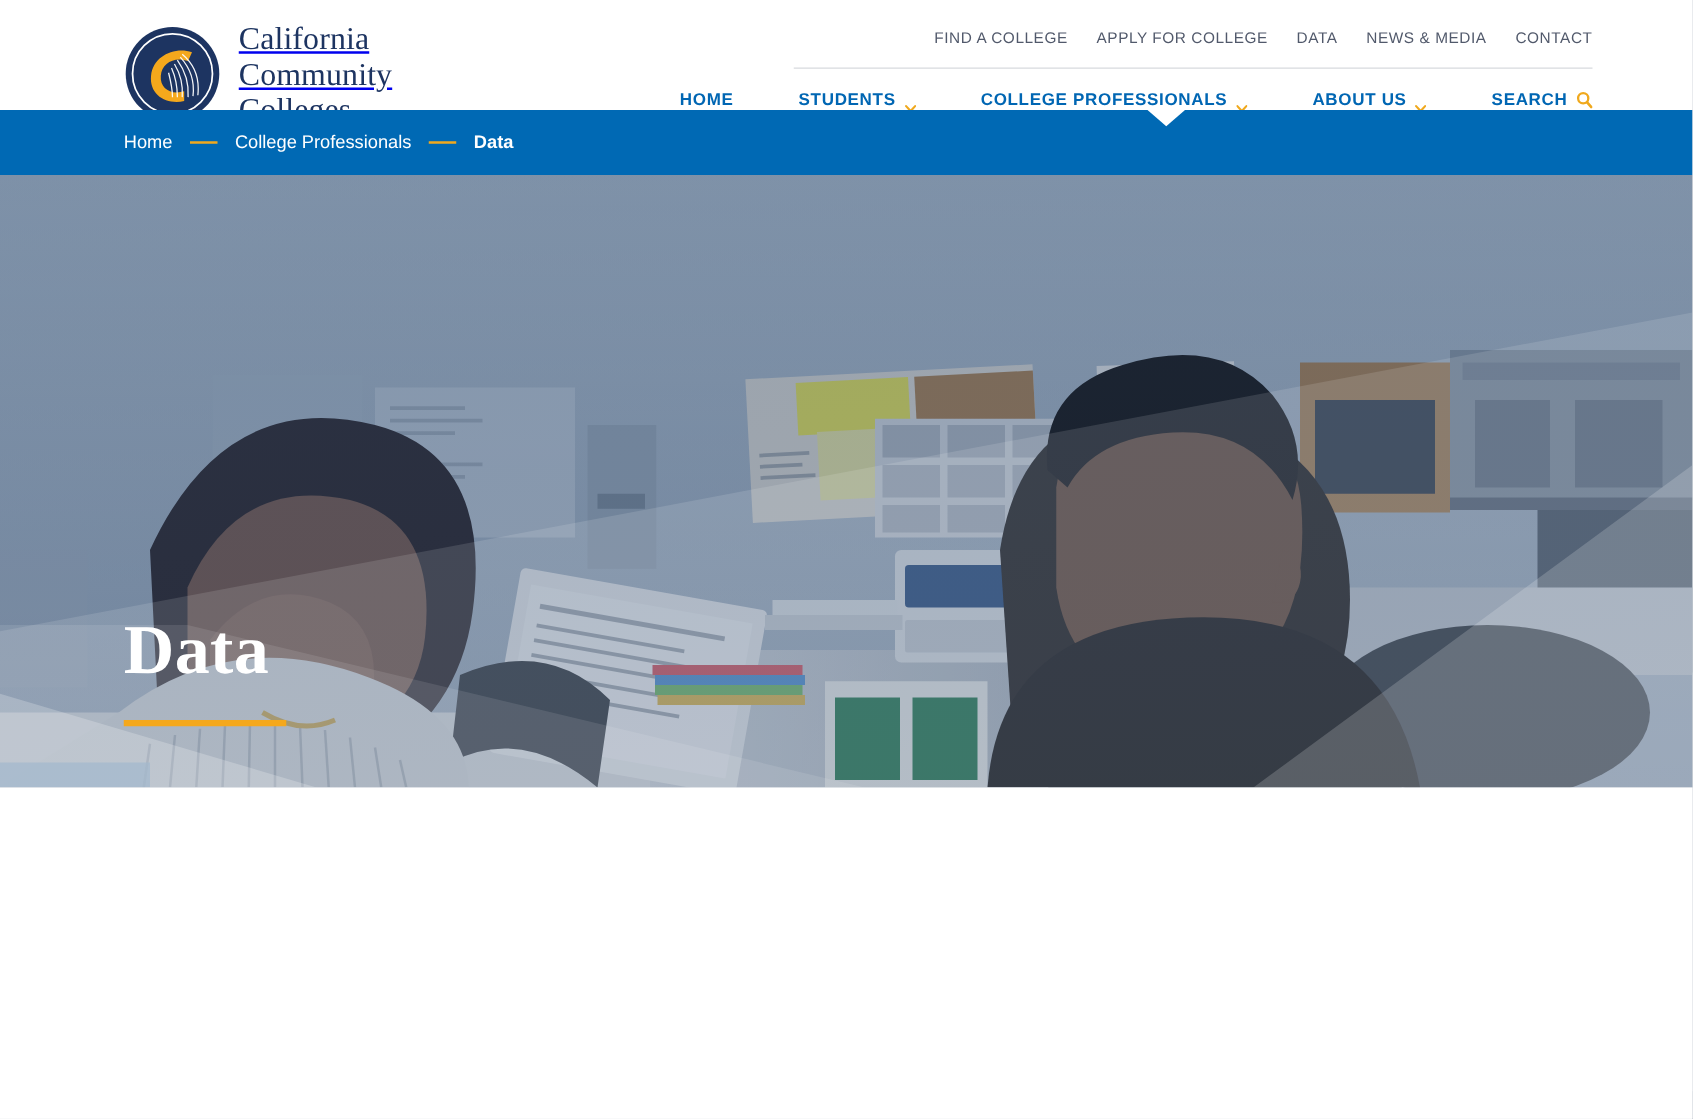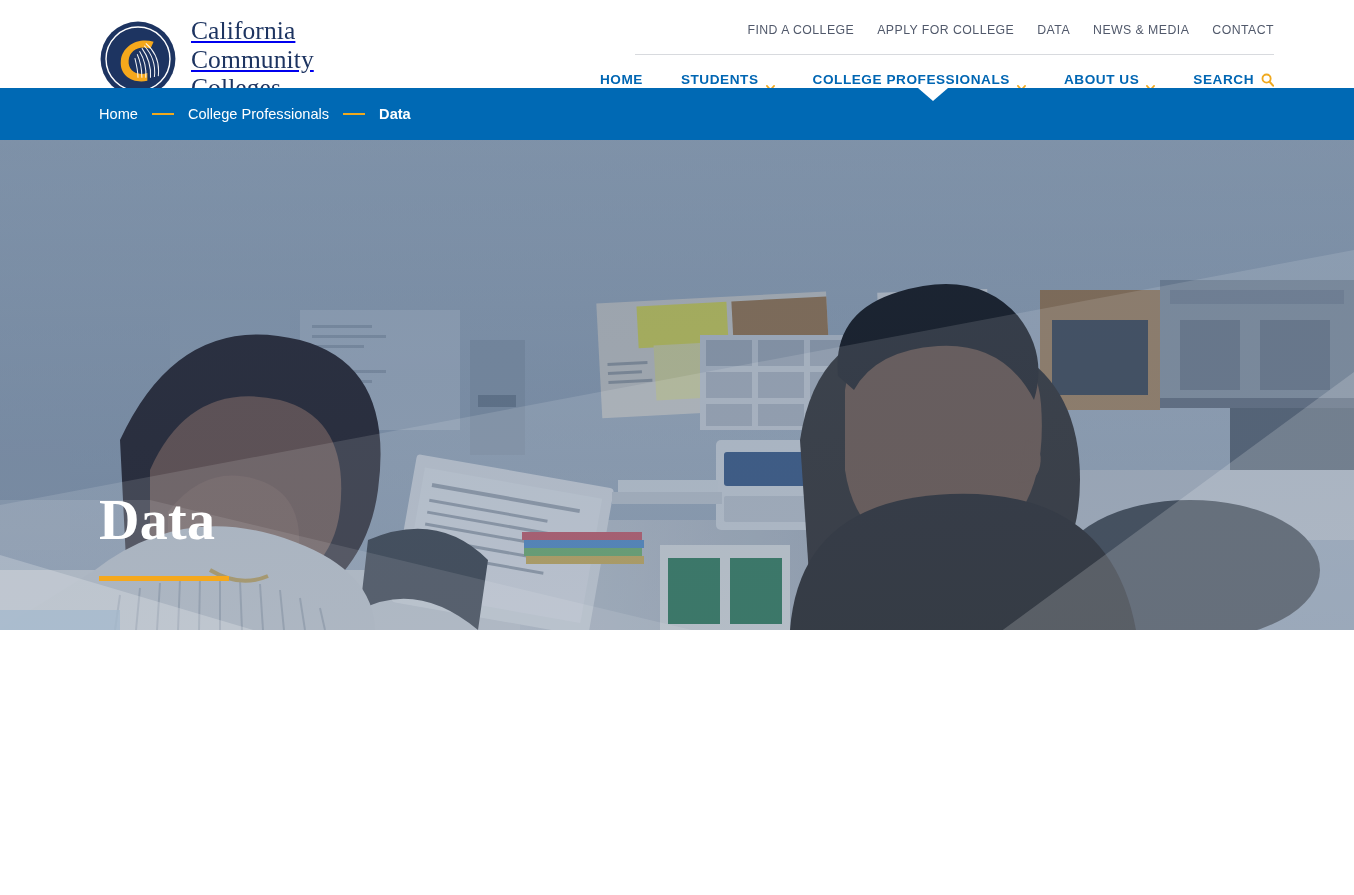--- a/index.html
+++ b/index.html
@@ -77,21 +77,21 @@
     right: 80px;
     top: 72px;
     display: flex;
     align-items: center;
     gap: 0px;
   }
   .nav-item {
     display: flex;
     align-items: center;
     gap: 7px;
-    margin-left: 38px;
+    margin-left: 52px;
     text-decoration: none;
     white-space: nowrap;
   }
   .nav-item:first-child { margin-left: 0; }
   .nav-label {
     font-size: 13.6px;
     letter-spacing: .55px;
     color: #0066b3;
     text-transform: uppercase;
     font-weight: 600;

